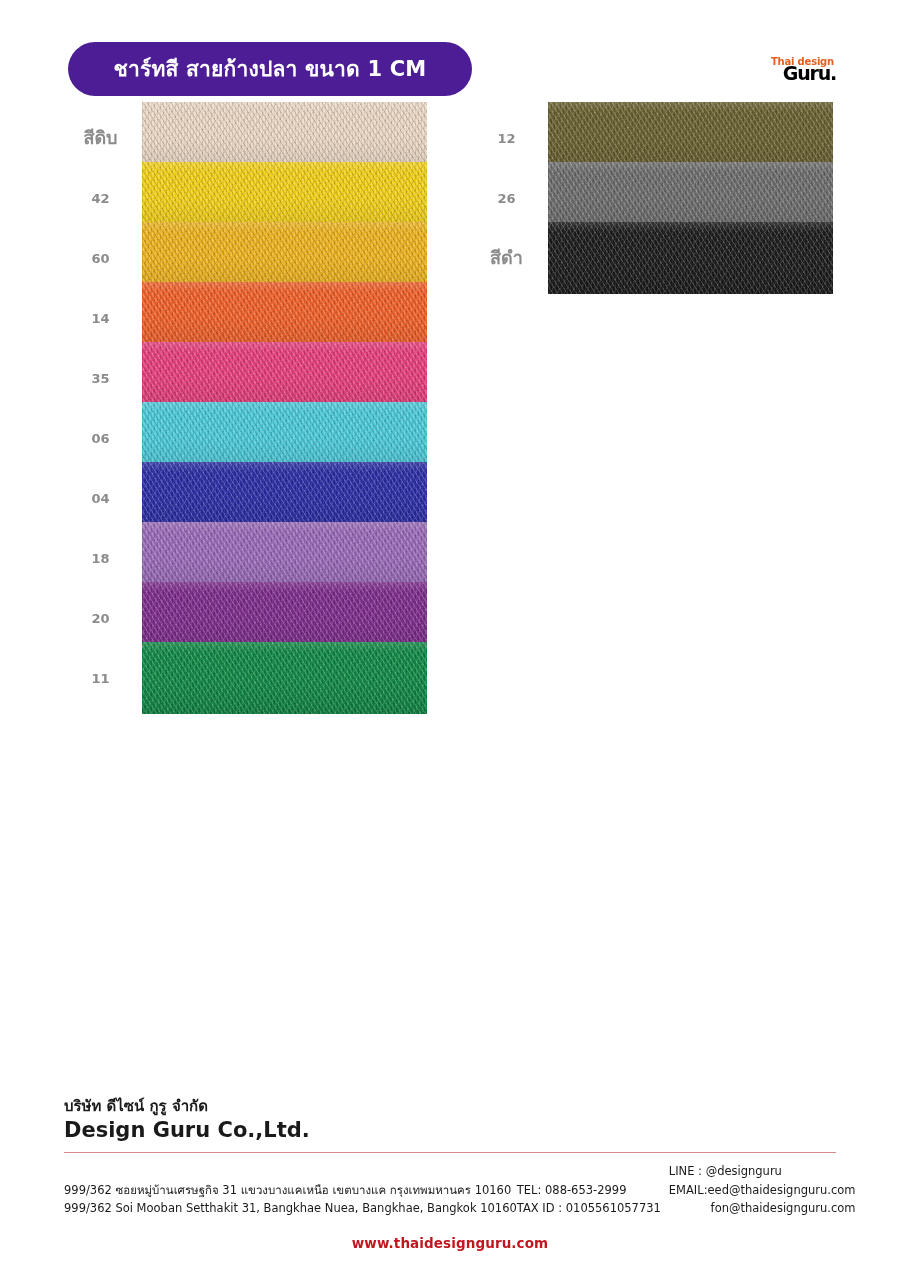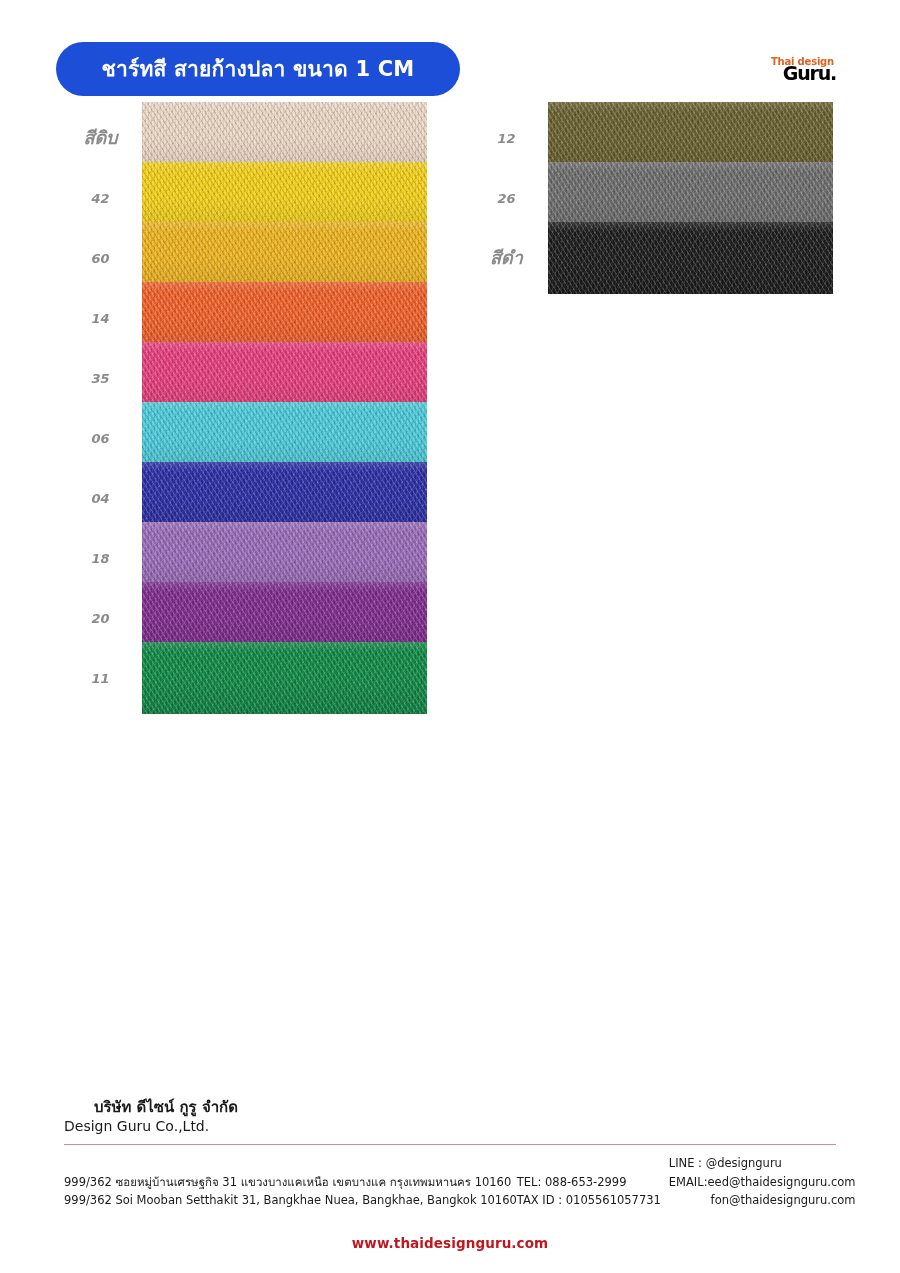--- a/index.html
+++ b/index.html
@@ -23,25 +23,25 @@
   .header {
     position: absolute;
     top: 42px;
     left: 0;
     width: 900px;
     height: 62px;
   }
 
   .title-pill {
     position: absolute;
-    left: 56px;
+    left: 68px;
     top: 0;
     width: 404px;
     height: 54px;
-    background: #1d4ed8;
+    background: #4c1d95;
     border-radius: 28px;
     display: flex;
     align-items: center;
     justify-content: center;
   }
 
   .title-pill-text {
     color: #ffffff;
     font-size: 21px;
     font-weight: bold;
@@ -92,21 +92,20 @@
 
   .col-left  { left: 62px;  width: 365px; }
   .col-right { left: 468px; width: 365px; }
 
   .swatch-row {
     position: relative;
     height: 52px;
     margin-bottom: 8px;
     display: flex;
     align-items: center;
-    font-style: italic;
   }
 
   .swatch-label {
     width: 80px;
     flex: 0 0 80px;
     text-align: center;
     font-size: 13px;
     font-weight: bold;
     color: #8b8b8b;
     line-height: 1;
@@ -184,26 +183,25 @@
     left: 64px;
     bottom: 22px;
     width: 772px;
   }
 
   .footer-company-th {
     font-size: 15px;
     font-weight: bold;
     color: #1a1a1a;
     line-height: 1.25;
-    margin-left: 30px;
   }
 
   .footer-company-en {
-    font-size: 14px;
-    font-weight: normal;
+    font-size: 21px;
+    font-weight: bold;
     color: #1a1a1a;
     line-height: 1.25;
     margin-top: 1px;
   }
 
   .footer-rule {
     height: 1px;
     background: #d98a8a;
     margin-top: 9px;
     margin-bottom: 8px;
@@ -233,21 +231,21 @@
     font-size: 11.5px;
     color: #1a1a1a;
     line-height: 1.62;
     white-space: nowrap;
   }
 
   .footer-contact-b .indent { text-align: right; }
 
   .footer-web {
     text-align: center;
-    margin-top: 25px;
+    margin-top: 17px;
     font-size: 13.5px;
     font-weight: bold;
     color: #c2161f;
     letter-spacing: 0.1px;
   }
 </style>
 </head>
 <body>
 
 <div class="page">

